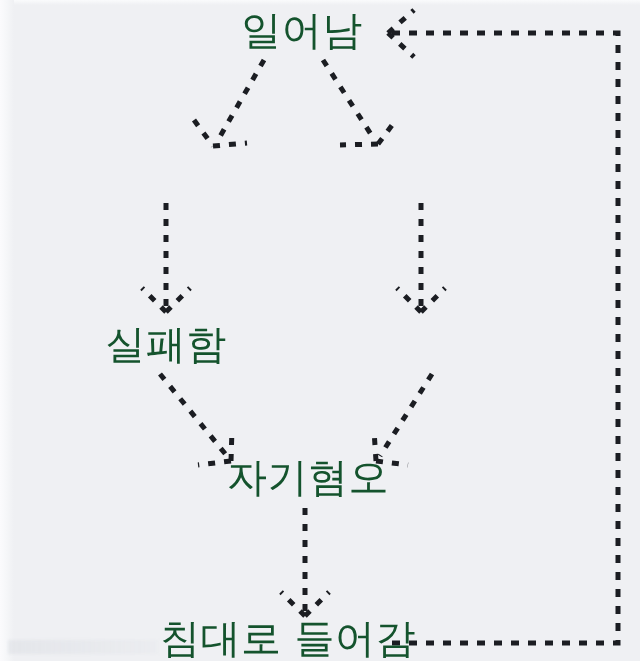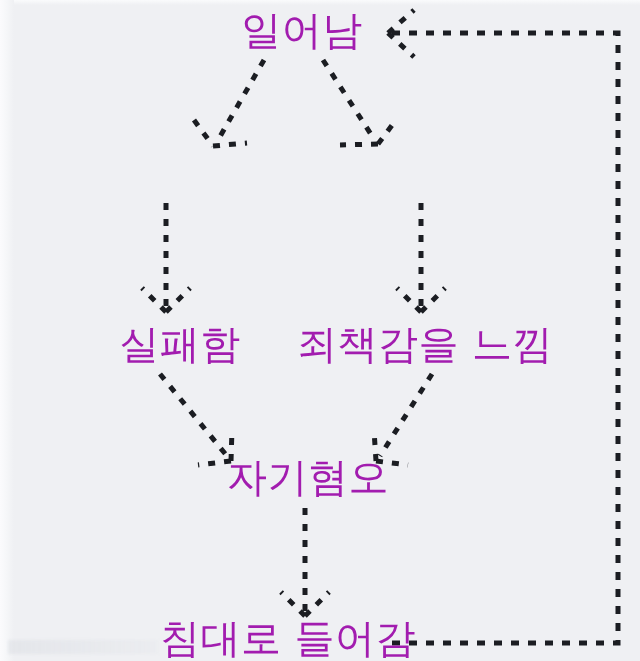--- a/index.html
+++ b/index.html
@@ -47,21 +47,21 @@
   #arrows {
     position: absolute;
     left: 0;
     top: 0;
     width: 640px;
     height: 661px;
   }
   .node {
     position: absolute;
     white-space: nowrap;
-    color: #a21caf;
+    color: #14532d;
     font-size: 40px;
     font-weight: 500;
     letter-spacing: 0.5px;
     line-height: 1;
     transform: translate(-50%, -50%);
     text-align: right;
   }
 </style>
 </head>
 <body>
@@ -123,21 +123,20 @@
         <path d="M 388 33 L 414 57" stroke-width="5" stroke-dasharray="7 9"></path>
       </g>
 
     </g>
   </svg>
 
   <div class="node" style="left:302px; top:30px;">일어남</div>
 
 
 
-  <div class="node" style="left:166px; top:344px;margin-left:14px;">실패함</div>
+  <div class="node" style="left:166px; top:344px;">실패함</div>
 
-  <div class="node" style="left:425px; top:344px;">죄책감을 느낌</div>
 
   <div class="node" style="left:288px; top:638px;">침대로 들어감</div>
 
   <div class="node" style="left:308px; top:477px;">자기혐오</div>
 
 </div>
 
 </body></html>

